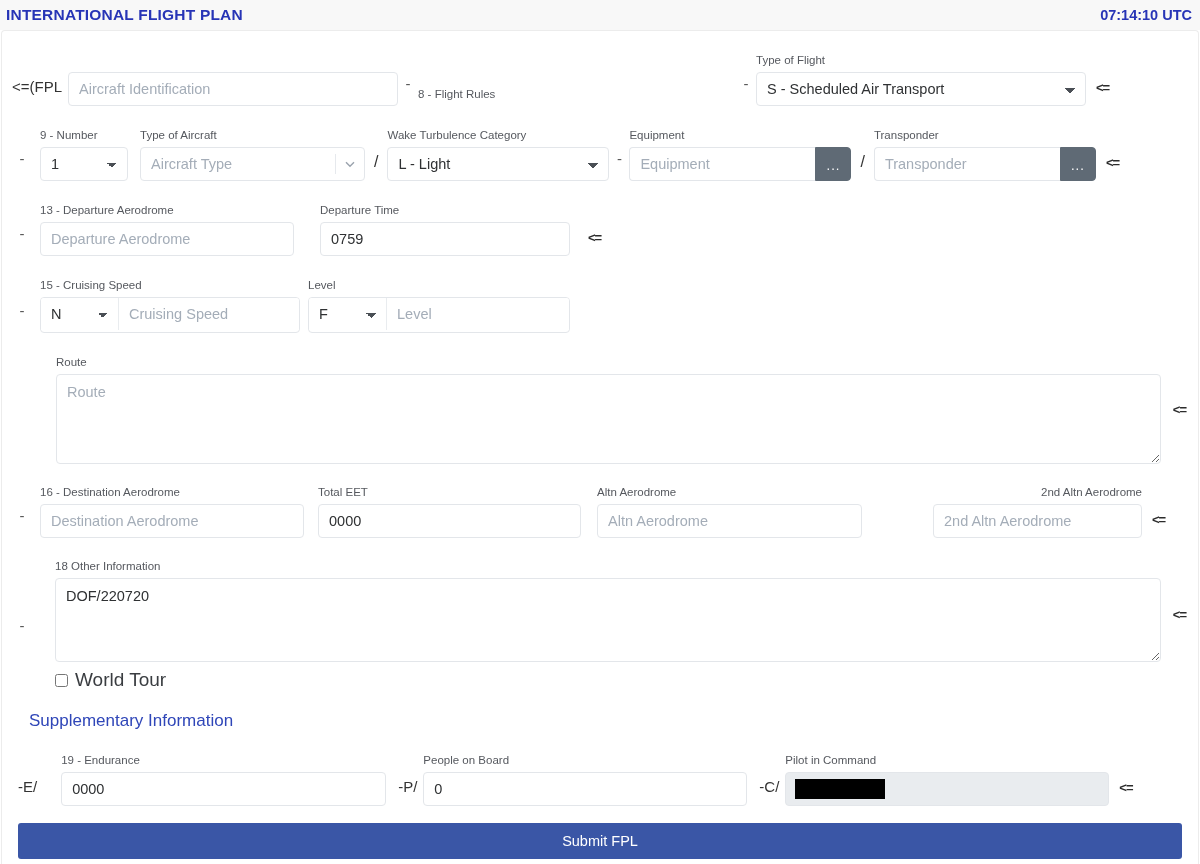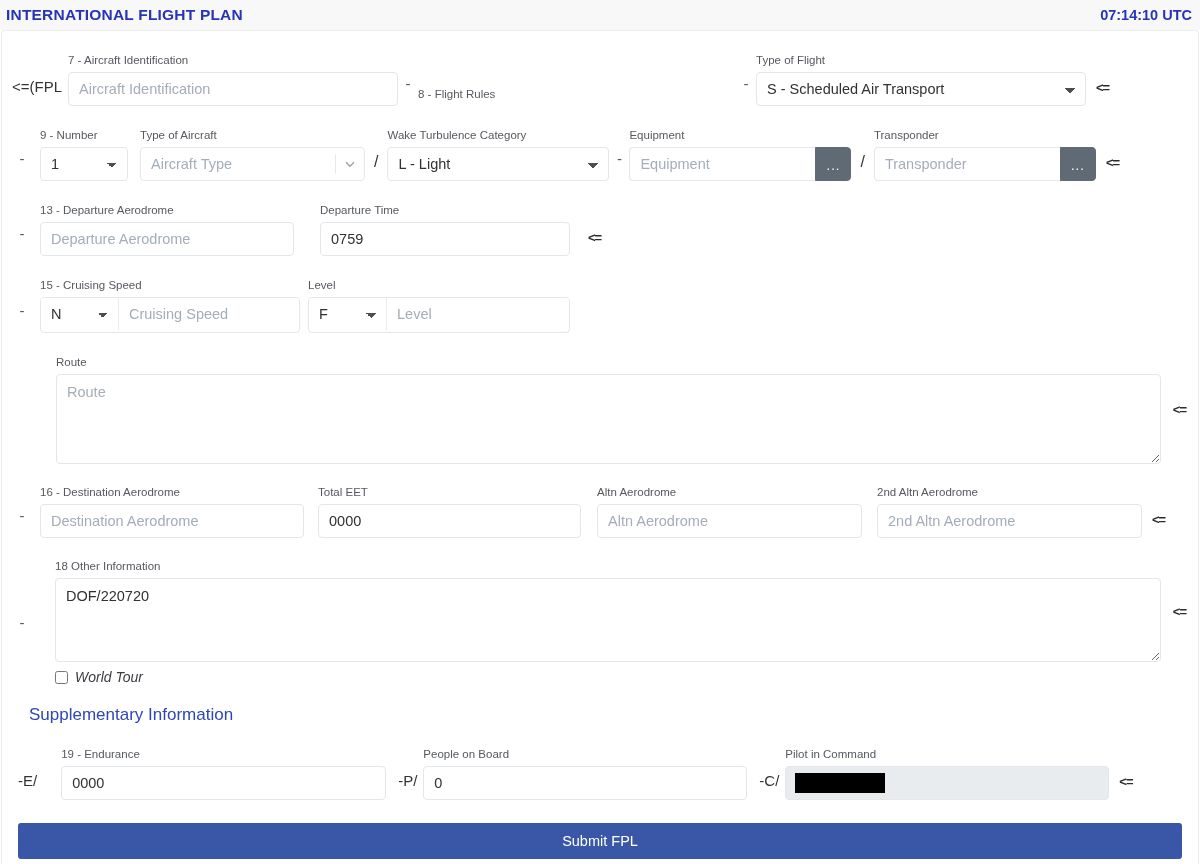--- a/index.html
+++ b/index.html
@@ -228,23 +228,22 @@
     display: flex;
     align-items: center;
     gap: 7px;
     margin-top: 7px;
   }
   .checkline input[type=checkbox] {
     width: 13px; height: 13px; margin: 0;
     accent-color: #555;
   }
   .checkline label {
-    font-size: 14px;
+    font-size: 19px;
     color: #3a3d41;
-    font-style: italic;
   }
 
   .section-title {
     font-size: 17px;
     color: #2f46b8;
     font-weight: 400;
   }
 
   .redacted {
     position: absolute;
@@ -281,21 +280,20 @@
 <div class="topbar">
   <div class="topbar-title">INTERNATIONAL FLIGHT PLAN</div>
   <div class="topbar-clock">07:14:10 UTC</div>
 </div>
 
 <div class="card">
 
   <div class="row" style="margin-top:22px;">
     <div class="prefix">&lt;=(FPL</div>
     <div class="field" style="width:330px;margin-left:6px;">
-      <div class="lbl">7 - Aircraft Identification</div>
       <input class="ctl" type="text" placeholder="Aircraft Identification" style="">
     </div>
     <div class="dash">-</div>
     <div class="field" style="width:318px;">
       <div class="lbl">8 - Flight Rules</div>
     </div>
     <div class="dash">-</div>
     <div class="field" style="width:330px;">
       <div class="lbl">Type of Flight</div>
       <select class="ctl">
@@ -402,21 +400,21 @@
       <input class="ctl" type="text" placeholder="Destination Aerodrome" style="">
     </div>
     <div class="field" style="width:263px;margin-left:14px;">
       <div class="lbl">Total EET</div>
       <input class="ctl" type="text" value="0000" style="">
     </div>
     <div class="field" style="width:265px;margin-left:16px;">
       <div class="lbl">Altn Aerodrome</div>
       <input class="ctl" type="text" placeholder="Altn Aerodrome" style="">
     </div>
-    <div class="field" style="width:265px;margin-left:15px;">
+    <div class="field" style="width:265px;margin-left:15px;align-items:flex-end;">
       <div class="lbl">2nd Altn Aerodrome</div>
       <input class="ctl" type="text" placeholder="2nd Altn Aerodrome" style="">
     </div>
     <div class="arrowmark" style="padding-left:10px;">&lt;=</div>
   </div>
 
   <div class="tarow" style="margin-top:21px;">
     <div class="dash">-</div>
     <div class="tafield" style="margin-left:23px;">
       <div class="lbl">18 Other Information</div>

